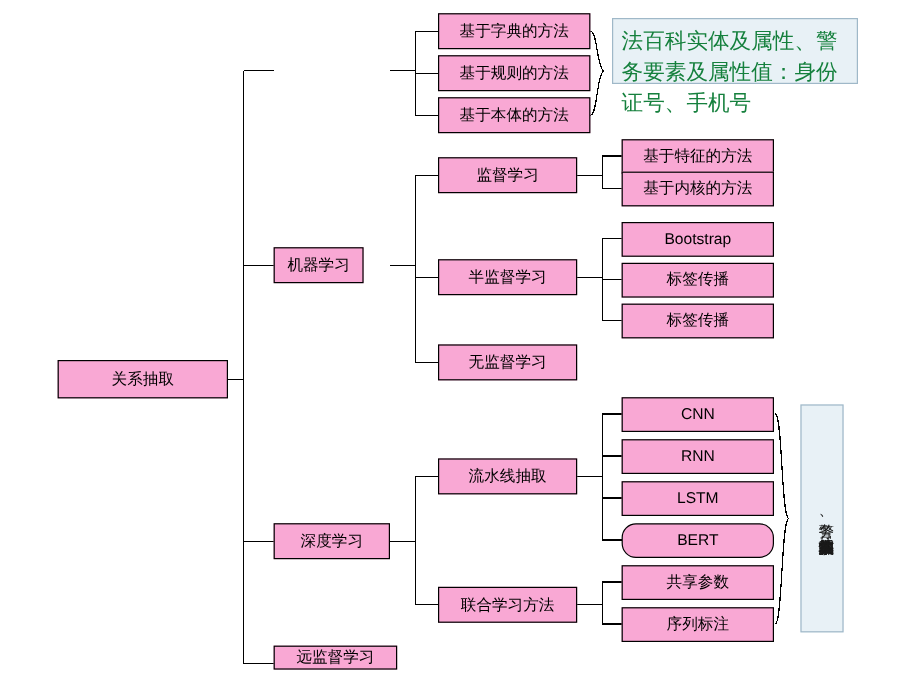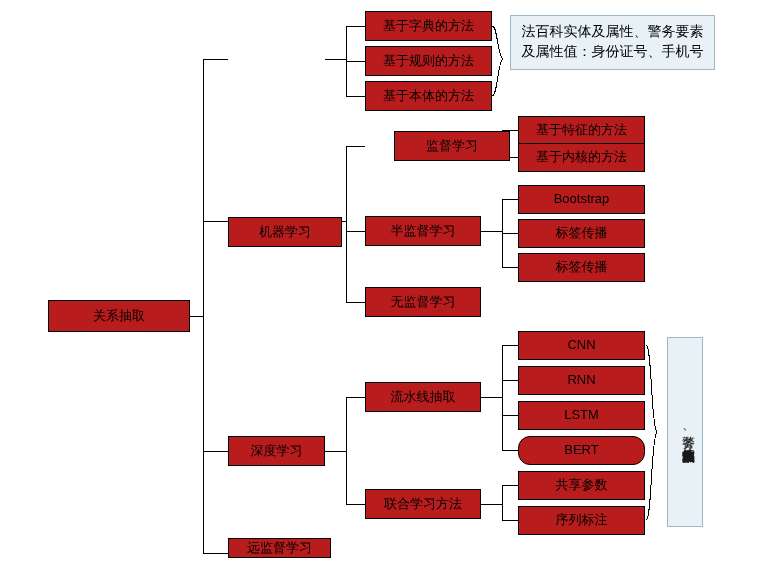--- a/index.html
+++ b/index.html
@@ -20,39 +20,38 @@
     left: 0;
     top: 0;
     width: 770px;
     height: 580px;
     pointer-events: none;
   }
   .node {
     position: absolute;
     box-sizing: border-box;
     border: 1px solid #000000;
-    background: #b91c1c;
+    background: #f9a8d4;
     display: flex;
     align-items: center;
     justify-content: center;
     font-size: 13px;
     color: #000000;
     line-height: 1.1;
     white-space: nowrap;
   }
   .note {
     position: absolute;
     box-sizing: border-box;
     border: 1px solid #9fb8c8;
     background: #e8f1f6;
-    color: #000000;
-    font-size: 14px;
+    color: #15803d;
+    font-size: 18px;
     line-height: 1.45;
     padding: 5px 7px;
-    text-align: center;
   }
   .note-v {
     position: absolute;
     box-sizing: border-box;
     border: 1px solid #9fb8c8;
     background: #e8f1f6;
     color: #1a1a1a;
     font-size: 13px;
     line-height: 1.5;
     padding: 6px 4px;
@@ -122,41 +121,41 @@
       <path d="M492,26 C498,26 497,55 503,59 C497,63 498,96 492,96" stroke-width="1"></path>
 
       <path d="M646,345 C652,345 651,428 657,432 C651,436 652,520 646,520" stroke-width="1"></path>
     </g>
   </svg>
 
   <div class="node" style="left:48px; top:300px; width:142px; height:32px;">
     <span>关系抽取</span>
   </div>
 
-  <div class="node" style="left:228px; top:206px; width:114px; height:30px;margin-top:11px;">
+  <div class="node" style="left:228px; top:206px; width:75px; height:30px;">
     <span>机器学习</span>
   </div>
   <div class="node" style="left:228px; top:436px; width:97px; height:30px;">
     <span>深度学习</span>
   </div>
   <div class="node" style="left:228px; top:538px; width:103px; height:20px;text-align:right;">
     <span>远监督学习</span>
   </div>
 
   <div class="node" style="left:365px; top:11px; width:127px; height:30px;">
     <span>基于字典的方法</span>
   </div>
   <div class="node" style="left:365px; top:46px; width:127px; height:30px;">
     <span>基于规则的方法</span>
   </div>
   <div class="node" style="left:365px; top:81px; width:127px; height:30px;">
     <span>基于本体的方法</span>
   </div>
 
-  <div class="node" style="left:365px; top:131px; width:116px; height:30px;margin-left:29px;">
+  <div class="node" style="left:365px; top:131px; width:116px; height:30px;">
     <span>监督学习</span>
   </div>
   <div class="node" style="left:365px; top:216px; width:116px; height:30px;">
     <span>半监督学习</span>
   </div>
   <div class="node" style="left:365px; top:287px; width:116px; height:30px;">
     <span>无监督学习</span>
   </div>
 
   <div class="node" style="left:518px; top:116px; width:127px; height:29px;">

